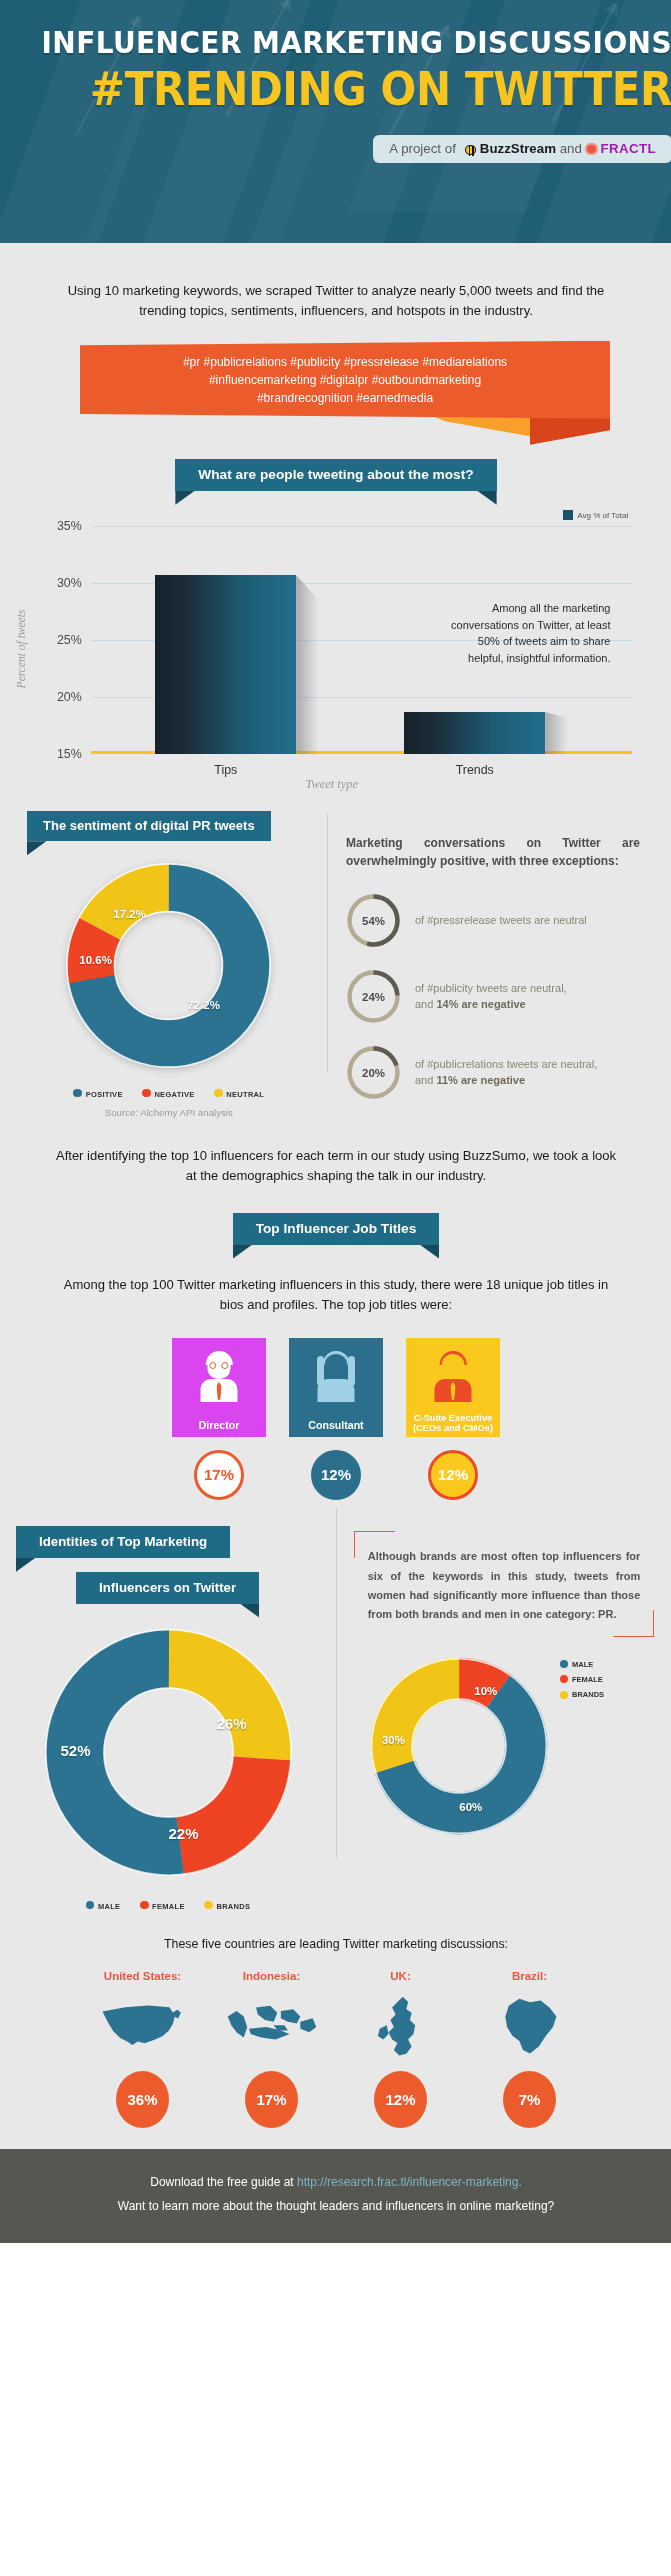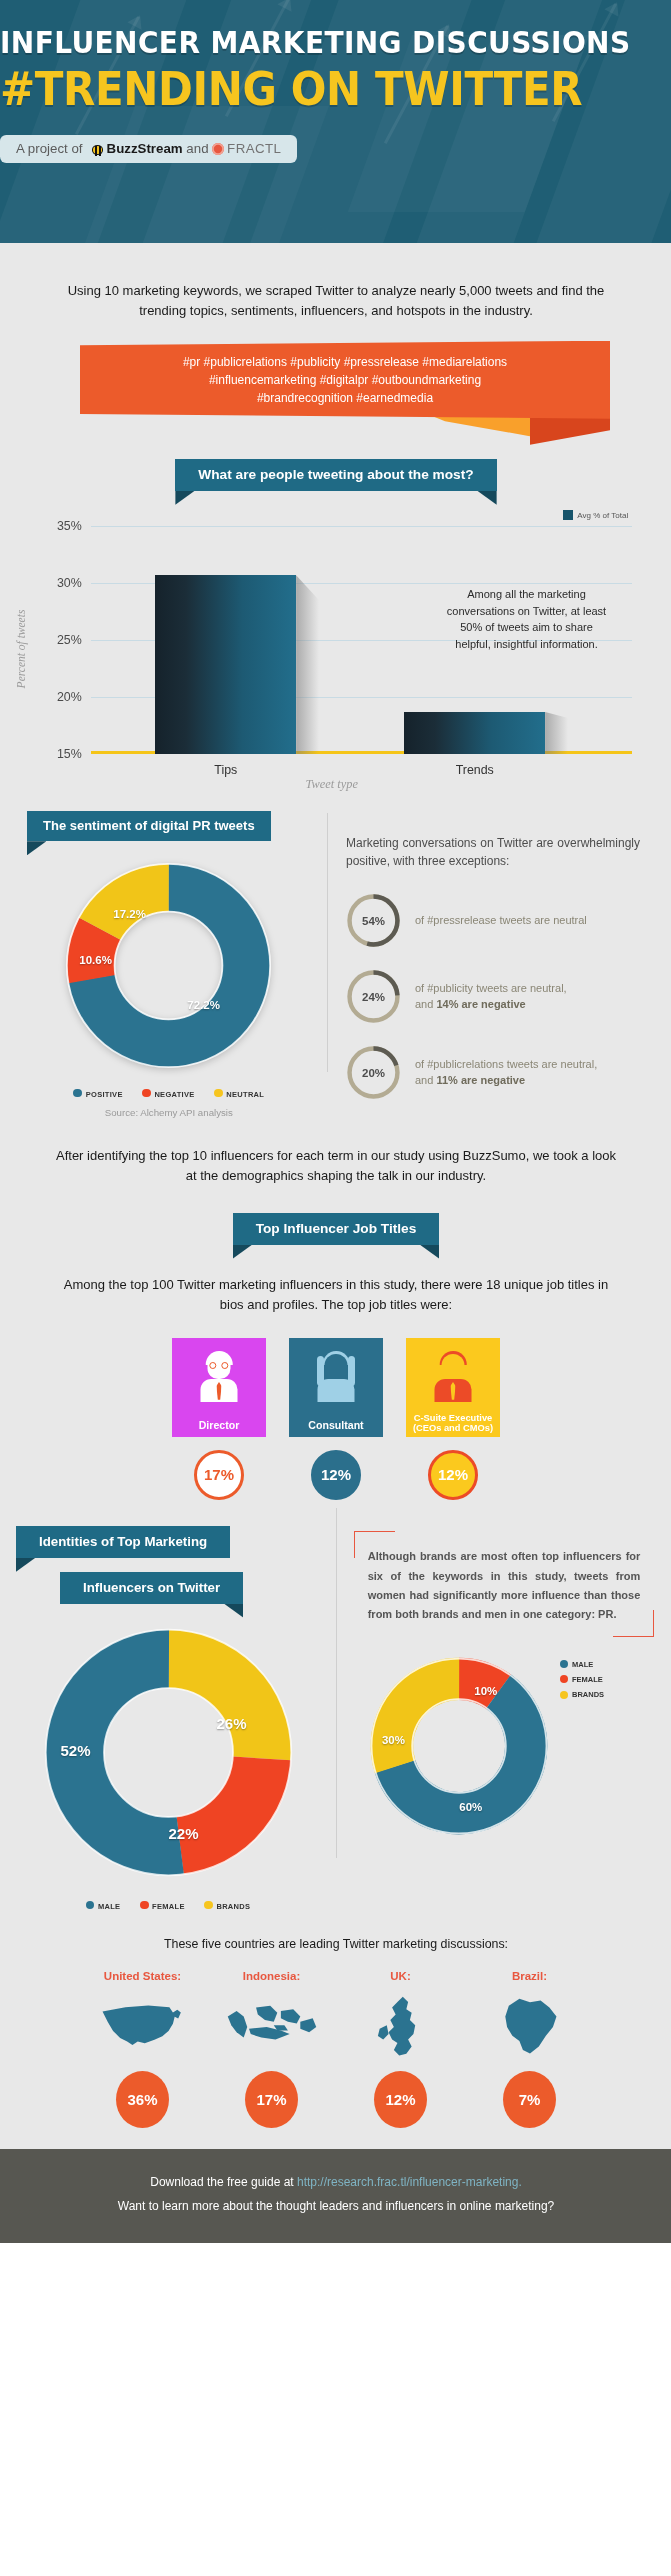--- a/index.html
+++ b/index.html
@@ -11,21 +11,21 @@
     -webkit-font-smoothing: antialiased;
   }
   .page { width: 672px; background: #e8e8e8; position: relative; overflow: hidden; }
 
   
   .header {
     height: 243px;
     background: #1f5e74;
     position: relative;
     overflow: hidden;
-    text-align: left;
+    text-align: right;
   }
   .hdr-bg { position: absolute; inset: 0; overflow: hidden; }
   .hdr-bg span {
     position: absolute;
     background: rgba(255,255,255,0.045);
     transform: skewX(-20deg);
   }
   .hdr-arrow {
     position: absolute;
     width: 2.7px; height: 133px;
@@ -84,21 +84,21 @@
   }
   .byline .bee i::after {
     content:""; position:absolute; left:6.2px; top:0; width:1.8px; height:9.7px; background:#111;
   }
   .byline .bz { font-weight: bold; color: #1a1a1a; }
   .byline .fr-dot {
     display:inline-block; width:12.4px; height:12.4px; border-radius:50%;
     background:#e8573f; vertical-align:-1.8px; margin:0 2.7px 0 3.5px;
     box-shadow: inset 0 0 0 1.8px #f2a293;
   }
-  .byline .fr { font-weight: normal; color: #737373; letter-spacing: 0.4px; }
+  .byline .fr { font-weight: bold; color: #a21caf; letter-spacing: 0.4px; }
 
   
   .intro {
     text-align: center;
     font-size: 13px;
     line-height: 1.55;
     color: #1a1a1a;
     padding: 38px 53px 0;
     font-family: "Liberation Sans", sans-serif;
   }
@@ -179,22 +179,22 @@
     position: absolute; top: 100%; margin-top: 8.8px;
     transform: translateX(-50%);
     font-size: 12.4px; color: #333; white-space: nowrap;
   }
   .xlabel {
     position: absolute; bottom: 3.5px; left: 50%; transform: translateX(-50%);
     font-style: italic; font-size: 12.4px; color: #9b9b9b;
     font-family: "Liberation Serif", serif;
   }
   .chart-note {
-    position: absolute; right: 26.5px; top: 83px; width: 168px;
-    text-align: center; font-size: 11px; line-height: 1.5; color: #2b2b2b;
+    position: absolute; right: 26.5px; top: 97px; width: 168px;
+    text-align: right; font-size: 11px; line-height: 1.5; color: #2b2b2b;
   }
   .sent-sec { display: flex; padding: 16px 11px 0; position: relative; }
   .sent-left { width: 327px; position: relative; }
   .sent-left .rib-holder { text-align: left; padding-left: 16px; }
   .sent-left .ribbon { font-size: 13px; padding: 7px 16px 8px; }
   .divider {
     position: absolute; left: 327px; top: 17.7px; bottom: 49px;
     width: 0.9px; background: #cfcfcf;
   }
   .donut-wrap { position: relative; width: 221px; height: 221px; margin: 14px auto 0; }
@@ -205,21 +205,21 @@
   }
   .legend-dots {
     display: flex; justify-content: center; gap: 19.4px; margin-top: 12.4px;
     font-size: 7.5px; font-weight: bold; color: #333; letter-spacing: 0.3px;
   }
   .legend-dots span.d { width: 8.8px; height: 8.8px; border-radius: 50%; display: inline-block; vertical-align: -0.9px; margin-right: 3.5px; }
   .source { text-align: center; font-size: 9.7px; color: #9a9a9a; margin-top: 8.8px; }
 
   .sent-right { width: 345px; padding: 23px 21px 0 19.4px; }
   .sent-right h3 {
-    font-size: 12px; font-weight: normal; color: #4d4d4d; line-height: 1.5;
+    font-size: 12px; font-weight: bold; color: #4d4d4d; line-height: 1.5;
     text-align: justify; margin-bottom: 23px;
   }
   .stat-row { display: flex; align-items: center; margin-bottom: 21px; }
   .stat-ring { position: relative; width: 55px; height: 55px; flex: none; }
   .stat-ring svg { display:block; }
   .stat-ring b {
     position: absolute; inset: 0; display: flex; align-items: center; justify-content: center;
     font-size: 11.5px; color: #4d4d4d;
   }
   .stat-txt { margin-left: 14px; font-size: 11px; line-height: 1.45; color: #8a8675; }
@@ -276,21 +276,21 @@
     width: 50px; height: 50px; border-radius: 50%;
     margin: 12.4px auto 0; display: flex; align-items: center; justify-content: center;
     font-weight: bold; font-size: 15px; color: #fff;
   }
 
   
   .ident-sec { display: flex; padding-top: 26.5px; position: relative; }
   .ident-left { width: 336px; position: relative; }
   .rib2 { padding-left: 16px; }
   .rib2 .ribbon { font-size: 13.3px; }
-  .rib2 .r2 { margin-left: 44px; margin-top: 14px; }
+  .rib2 .r2 { margin-left: 60px; margin-top: 14px; }
   .ident-div { position: absolute; left: 336px; top: 8.8px; bottom: 53px; width: 0.9px; background: #cfcfcf; }
   .big-donut { position: relative; width: 265px; height: 265px; margin: 16px auto 0; }
   .ident-right { width: 336px; padding: 5.3px 17.7px 0 17.7px; }
   .quote {
     position: relative; padding: 16px 14px 12.4px; font-size: 11px;
     line-height: 1.75; color: #555; text-align: justify; font-weight: bold;
   }
   .quote .c { position: absolute; width: 41px; height: 26.5px; }
   .quote .tl { top: 0; left: 0; border-top: 1.8px solid #e8573f; border-left: 1.8px solid #e8573f; }
   .quote .br { bottom: 0; right: 0; border-bottom: 1.8px solid #e8573f; border-right: 1.8px solid #e8573f; }

